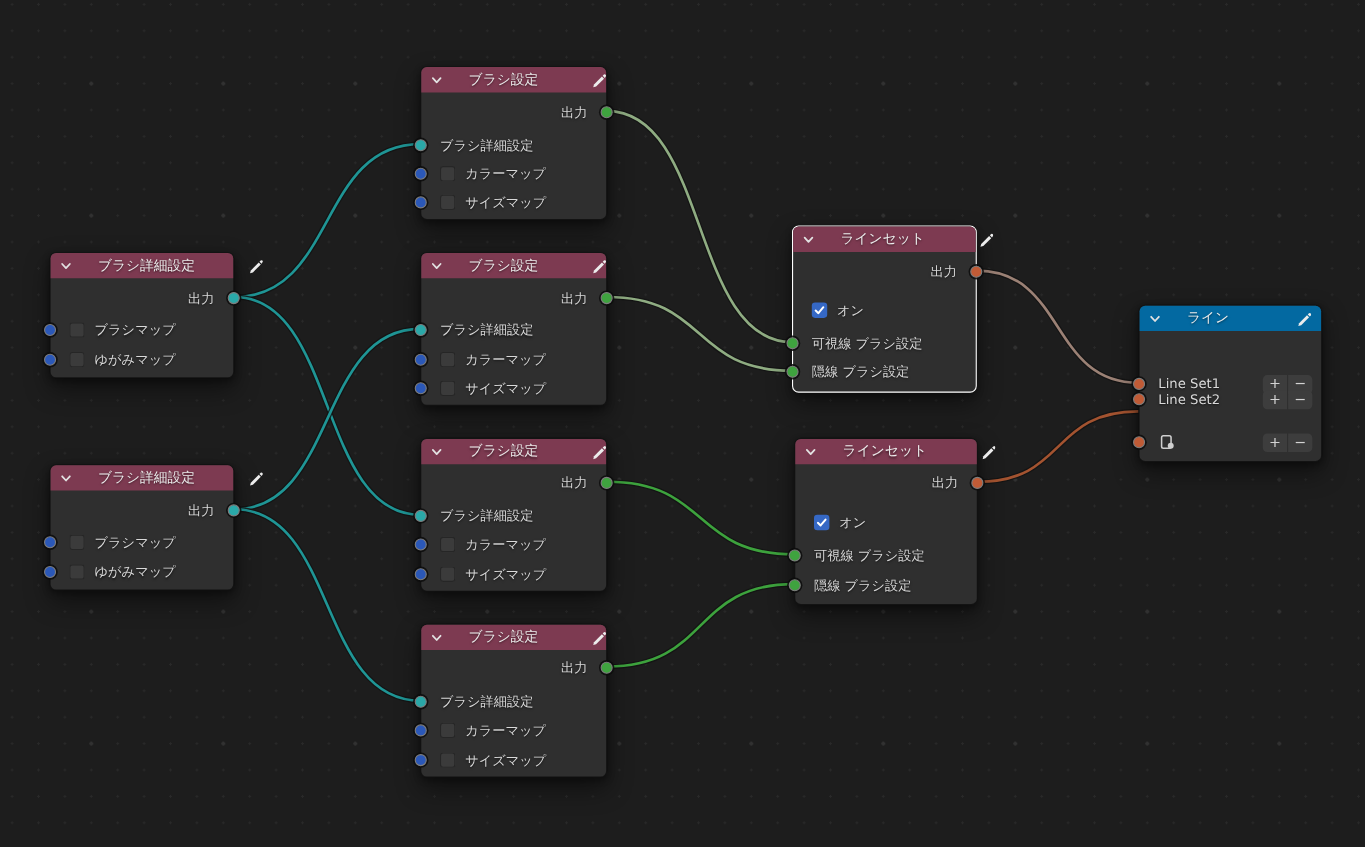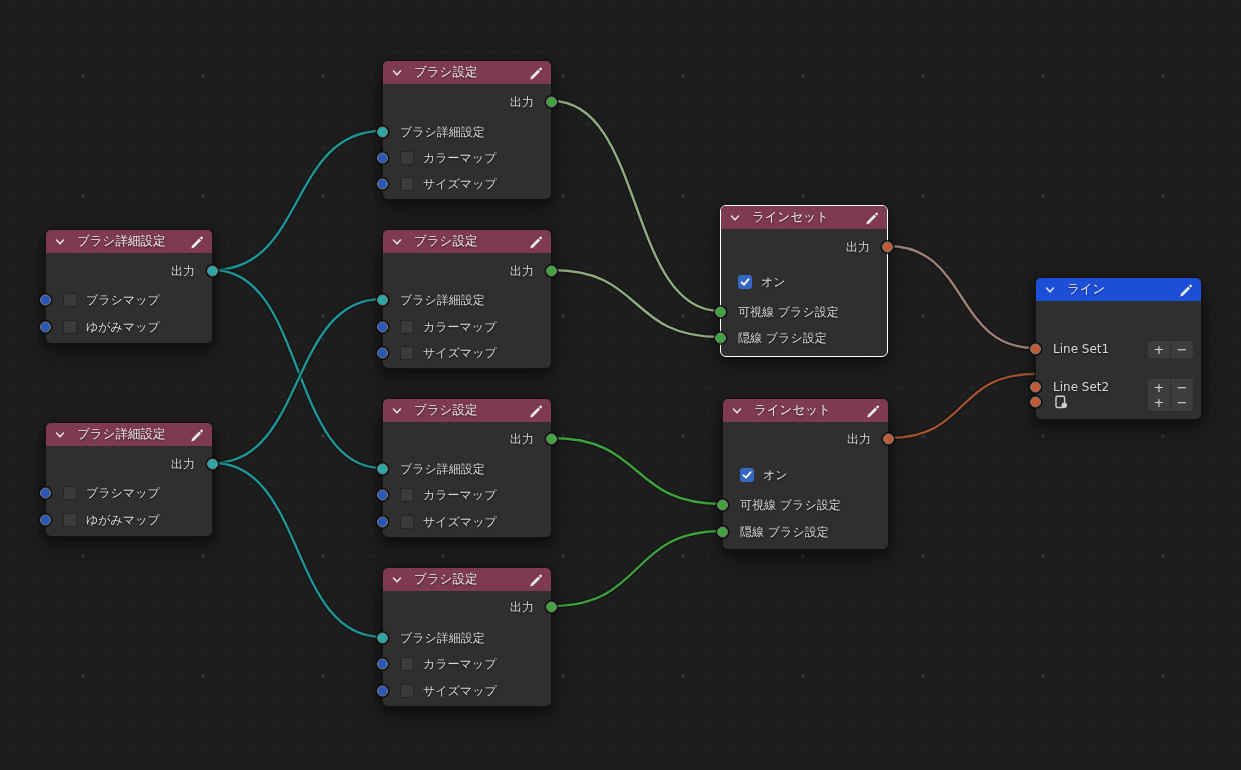--- a/index.html
+++ b/index.html
@@ -17,21 +17,21 @@
   #node-layer{position:absolute;left:0;top:0;width:100%;height:100%;z-index:2;}
   .node{
     position:absolute;box-sizing:border-box;border-radius:6px;
     background:#2f2f2f;border:1px solid rgba(5,5,5,.65);
     box-shadow:0 10px 22px rgba(0,0,0,.45),0 2px 6px rgba(0,0,0,.35);
   }
   .node.selected{border:1.5px solid #ffffff;}
   .node-header{
     position:absolute;left:0;top:0;right:0;height:23px;
     border-radius:5px 5px 0 0;display:flex;align-items:center;
-    padding:0 9px;box-sizing:border-box;gap:12px;
+    padding:0 9px;box-sizing:border-box;gap:24px;
   }
   .node-title{
     font-size:12.5px;color:#ececec;white-space:nowrap;
     text-shadow:0 1px 2px rgba(0,0,0,.55);
   }
   .hspacer{flex:1;}
   .row{
     position:absolute;left:0;right:0;height:26px;
     display:flex;align-items:center;box-sizing:border-box;
     font-size:12px;color:#d9d9d9;text-shadow:0 1px 2px rgba(0,0,0,.6);
@@ -361,21 +361,21 @@
       <div class="row in" style="top: 93px;">
         <span class="socket left" style="background: rgb(63, 163, 63);"></span>
         <span class="lbl">可視線 ブラシ設定</span>
       </div>
       <div class="row in" style="top: 120px;">
         <span class="socket left" style="background: rgb(63, 163, 63);"></span>
         <span class="lbl">隠線 ブラシ設定</span>
       </div>
     </div>
     <div class="node" style="left: 1035px; top: 277px; width: 167px; height: 143px;">
-      <div class="node-header" style="background: #1d4ed8;">
+      <div class="node-header" style="background: #0369a1;">
         <span class="hdr-icon">
           <svg width="10" height="10" viewBox="0 0 10 10">
             <polyline points="1.5,3 5,6.8 8.5,3" fill="none" stroke="#e2e2e2" stroke-width="1.6" stroke-linecap="round" stroke-linejoin="round"></polyline>
           </svg>
         </span>
         <span class="node-title">ライン</span>
         <span class="hspacer"></span>
         <span class="hdr-icon">
           <svg width="14" height="14" viewBox="0 0 14 14">
             <path d="M3 10.8 L10.2 3.6 L12.1 5.5 L4.9 12.7 L2.3 13.4 Z" fill="#ececec"></path>
@@ -385,21 +385,21 @@
       </div>
       <div class="row in" style="top: 58px;">
         <span class="socket left" style="background: rgb(192, 91, 54);"></span>
         <span class="lbl">Line Set1</span>
         <span class="hspacer"></span>
         <span class="pmgroup">
           <span class="pmbtn plus">+</span>
           <span class="pmbtn minus">−</span>
         </span>
       </div>
-      <div class="row in" style="top: 96px;">
+      <div class="row in" style="top: 72px;">
         <span class="socket left" style="background: rgb(192, 91, 54);"></span>
         <span class="lbl">Line Set2</span>
         <span class="hspacer"></span>
         <span class="pmgroup">
           <span class="pmbtn plus">+</span>
           <span class="pmbtn minus">−</span>
         </span>
       </div>
       <div class="row in" style="top: 111px;">
         <span class="socket left" style="background: rgb(192, 91, 54);"></span>

